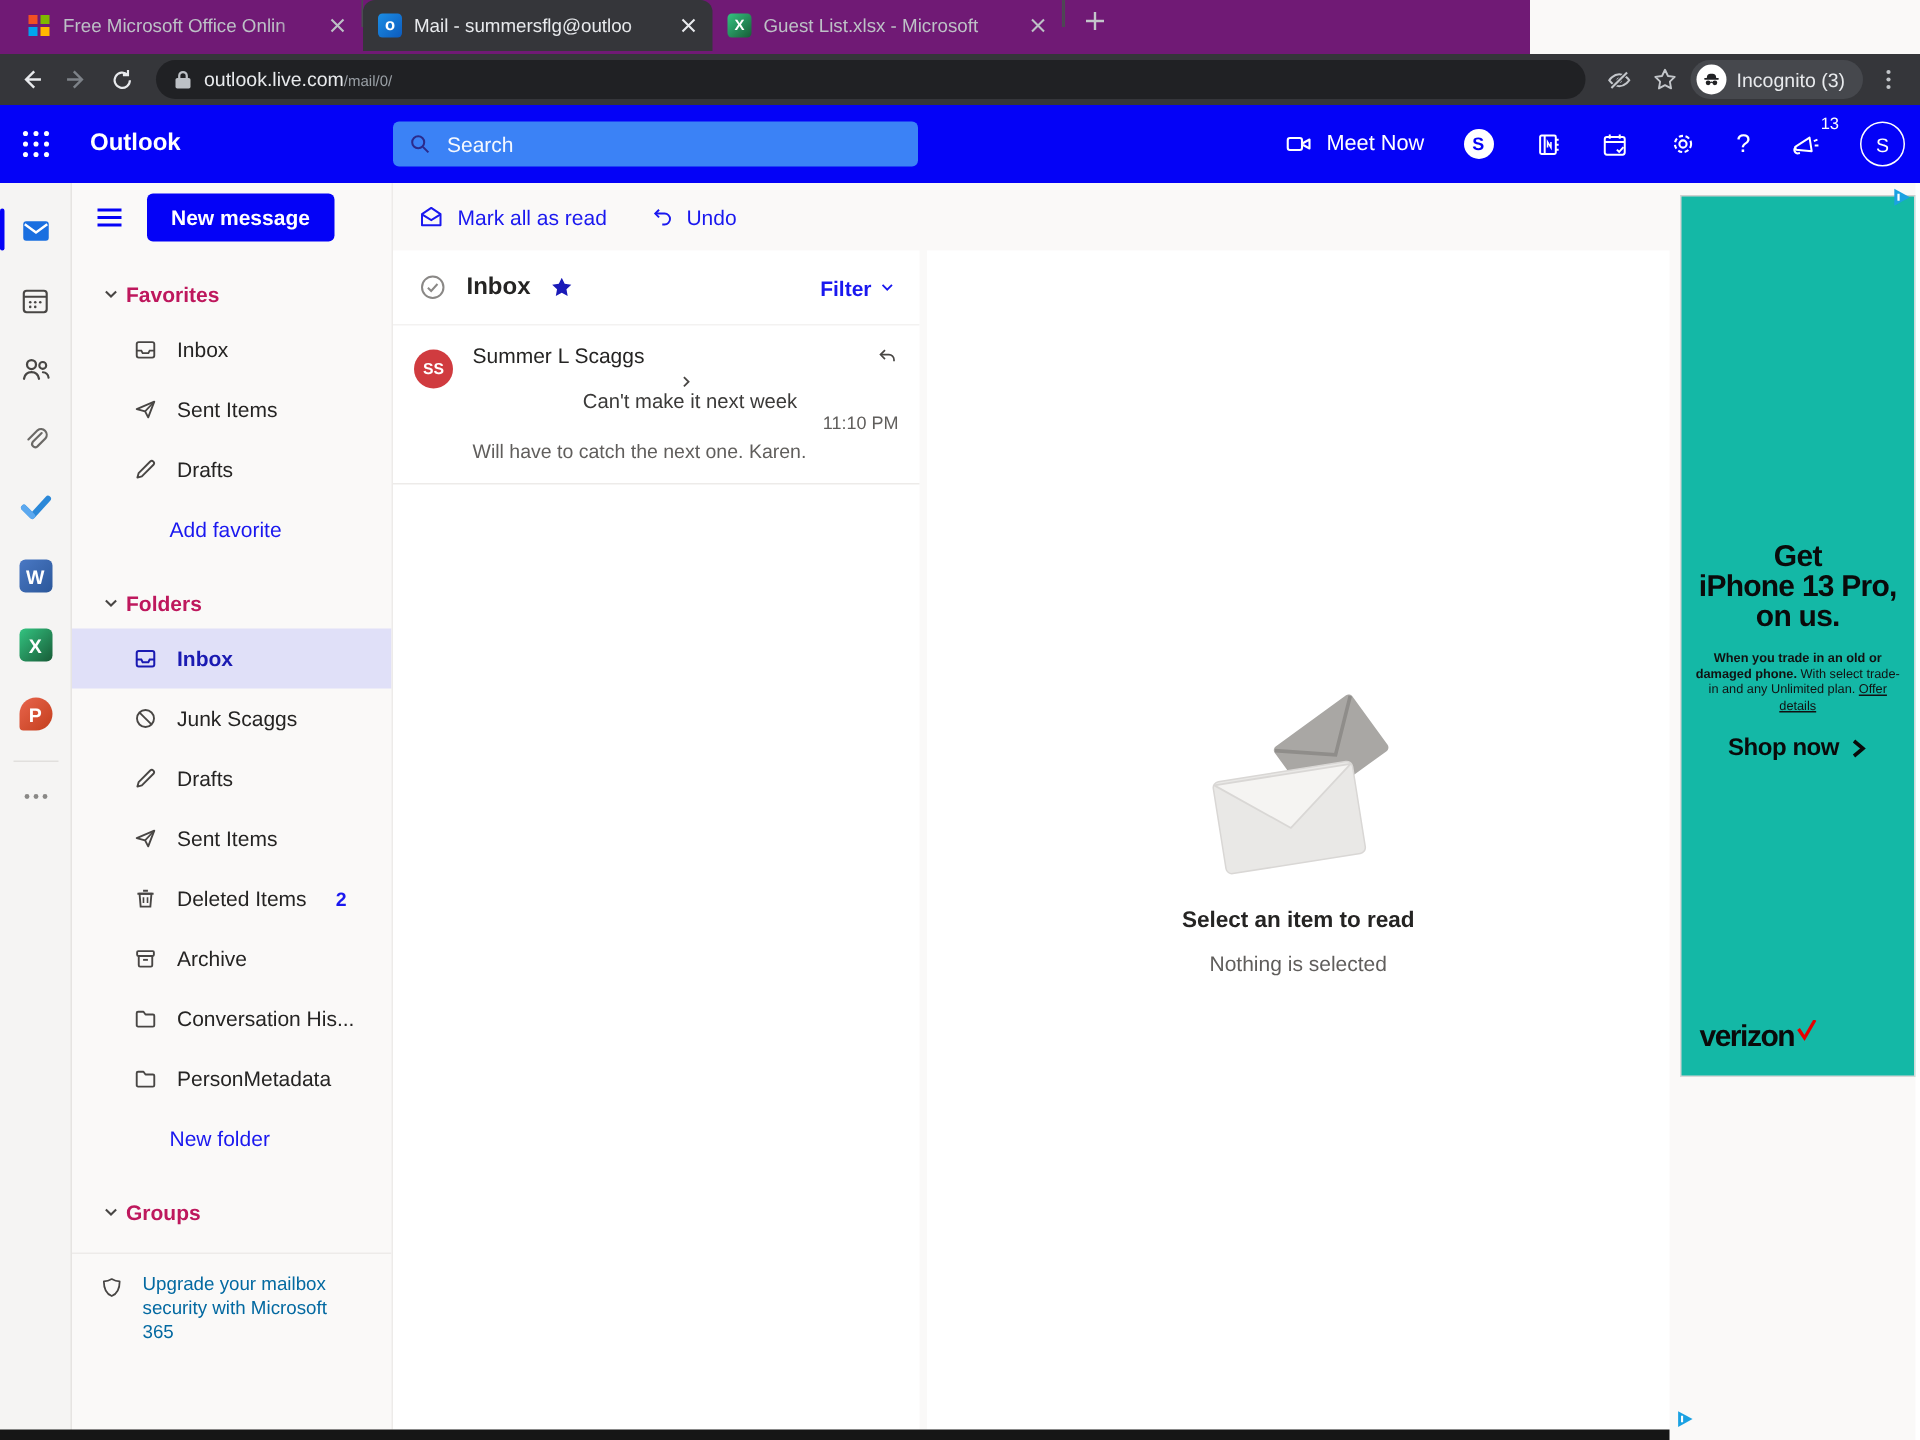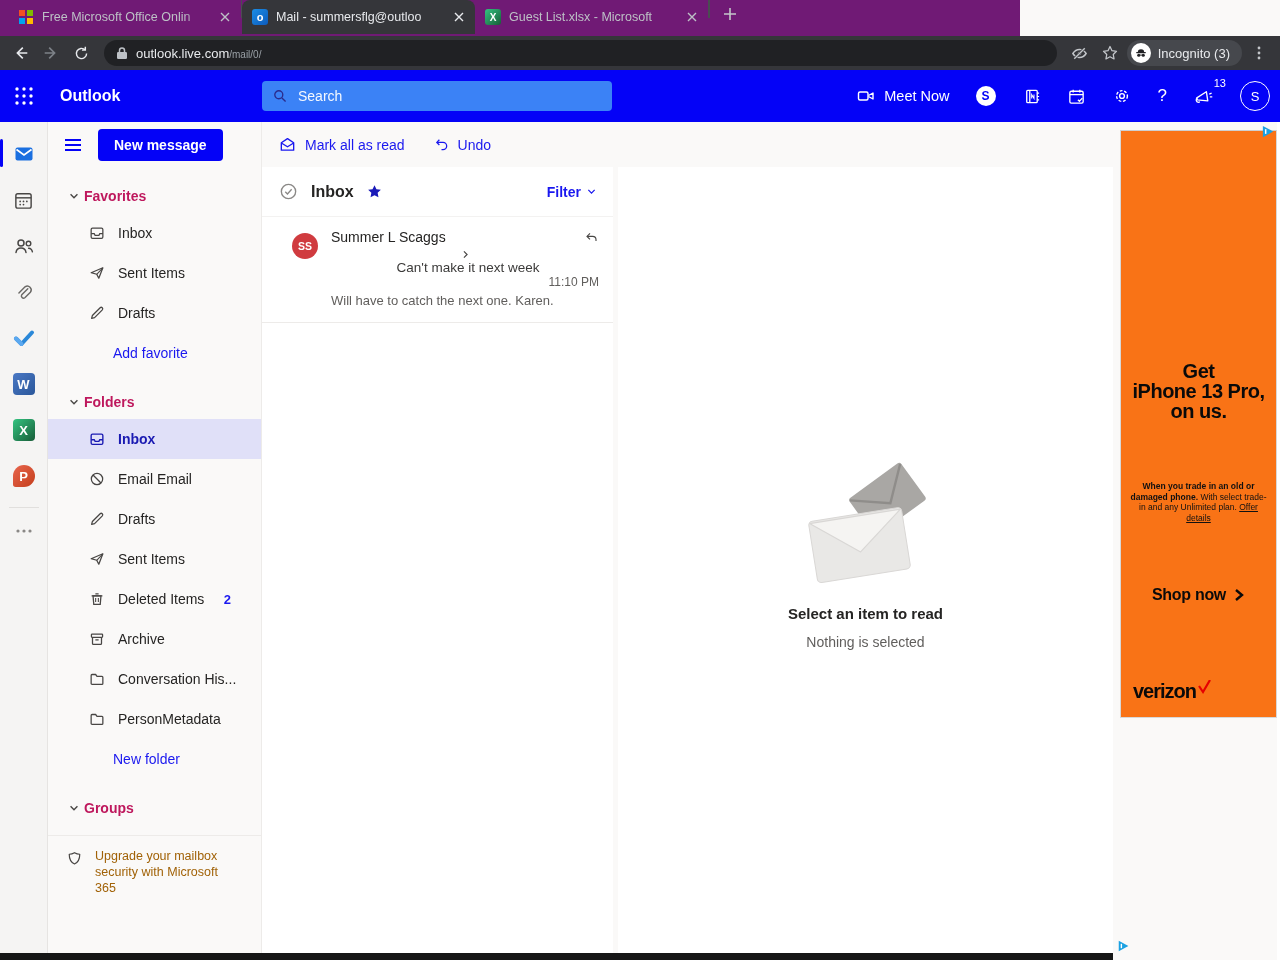--- a/index.html
+++ b/index.html
@@ -52,53 +52,53 @@
   .fpane { position:absolute; left:48px; top:122px; width:214px; bottom:7px; background:#faf9f8; border-right:1px solid #edebe9; overflow:hidden; }
   .fpane-top { height:45px; display:flex; align-items:center; padding-left:14px; gap:14px; }
   .newmsg { height:32px; padding:0 16px; background:#0402f7; color:#fff; border:none; border-radius:4px; font-size:14px; font-weight:bold; font-family:"Liberation Sans",sans-serif; }
   .sect { height:34px; display:flex; align-items:center; gap:4px; padding-left:20px; color:#be185d; font-size:14px; font-weight:bold; margin-top:12px; }
   .frow { height:40px; display:flex; align-items:center; gap:12px; padding-left:40px; color:#252423; font-size:14px; position:relative; }
   .frow .fic { color:#484644; display:flex; }
   .frow.sel { background:#e0e0f8; color:#1a1ab2; font-weight:bold; }
   .frow.sel .fic { color:#1a1ab2; }
   .fcount { margin-left:auto; margin-right:30px; color:#1a18ef; font-size:13px; font-weight:bold; }
   .flink { height:40px; display:flex; align-items:center; padding-left:65px; color:#1a18ef; font-size:14px; }
-  .upgrade { border-top:1px solid #edebe9; margin-top:10px; padding:12px 14px 10px 18px; display:flex; gap:12px; color:#a16207; font-size:12.5px; line-height:1.28; }
+  .upgrade { border-top:1px solid #edebe9; margin-top:10px; padding:12px 14px 10px 18px; display:flex; gap:12px; color:#0369a1; font-size:12.5px; line-height:1.28; }
   .upgrade .fic { color:#484644; flex:none; margin-top:2px; }
   .upgrade .txt { width:140px; }
 
   
   .ltoolbar { position:absolute; left:262px; top:122px; width:851px; height:45px; background:#faf9f8; display:flex; align-items:center; gap:28px; padding-left:16px; }
   .tbtn { display:flex; align-items:center; gap:8px; color:#1a18ef; font-size:14px; }
 
   
   .listpane { position:absolute; left:262px; top:167px; width:351px; bottom:7px; background:#fff; }
   .list-head { height:50px; display:flex; align-items:center; padding:0 16px 0 16px; border-bottom:1px solid #f3f2f1; }
   .list-title { font-size:16px; font-weight:bold; color:#252423; margin-left:12px; }
   .list-star { color:#1a1ab8; font-size:15px; margin-left:12px; }
   .filter { margin-left:auto; color:#1a18ef; font-size:14px; font-weight:bold; display:flex; align-items:center; gap:5px; }
   .msg { display:flex; padding:12px 14px 14px 14px; border-bottom:1px solid #edebe9; gap:13px; }
-  .msg-av { width:26px; height:26px; border-radius:50%; background:#d03b3f; color:#fff; font-size:10.5px; font-weight:bold; display:flex; align-items:center; justify-content:center; flex:none; margin-top:4px;margin-left:16px; }
+  .msg-av { width:26px; height:26px; border-radius:50%; background:#d03b3f; color:#fff; font-size:10.5px; font-weight:bold; display:flex; align-items:center; justify-content:center; flex:none; margin-top:4px; }
   .msg-body { flex:1; min-width:0; }
   .msg-r1 { display:flex; align-items:center; }
   .msg-sender { font-size:14px; color:#252423; }
   .msg-reply { margin-left:auto; color:#484644; }
   .msg-r2 { display:flex; align-items:center; margin-top:4px; color:#3b3a39;flex-direction:column; }
   .msg-subject { font-size:13.5px; margin-left:6px; }
   .msg-time { margin-left:auto; font-size:12px; color:#605e5c; }
   .msg-prev { margin-top:4px; font-size:13px; color:#605e5c; }
 
   
   .readpane { position:absolute; left:618px; top:167px; width:495px; bottom:7px; background:#fff; display:flex; flex-direction:column; align-items:center; }
   .rp-illus { margin-top:295px; }
   .rp-title { font-size:15px; font-weight:bold; color:#252423; margin-top:18px; }
   .rp-sub { font-size:14px; color:#605e5c; margin-top:12px; }
 
   
-  .ad { position:absolute; left:1120px; top:130px; width:157px; height:588px; background:#f97316; border:1px solid #d8d8d8; border-top-color:#cfcfcf; display:flex; flex-direction:column; align-items:center;gap:48px; }
+  .ad { position:absolute; left:1120px; top:130px; width:157px; height:588px; background:#14b8a6; border:1px solid #d8d8d8; border-top-color:#cfcfcf; display:flex; flex-direction:column; align-items:center; }
   .ad-head { margin-top:230px; text-align:center; font-weight:bold; font-size:20px; line-height:1.0; color:#0a0a0a; letter-spacing:-0.5px; }
   .ad-small { margin-top:12px; text-align:center; font-size:8.5px; color:#111; width:140px; line-height:1.25; }
   .ad-small .b { font-weight:bold; }
   .ad-small .u { text-decoration:underline; }
   .ad-cta { margin-top:14px; font-size:16px; font-weight:bold; color:#0a0a0a; display:flex; align-items:center; gap:8px; letter-spacing:-0.3px; }
   .ad-brand { position:absolute; left:12px; bottom:14px; font-size:20px; font-weight:bold; color:#0a0a0a; letter-spacing:-1px; display:flex; align-items:flex-start; }
   .adchoice-top { position:absolute; left:1261px; top:124px; }
   .adchoice-bottom { position:absolute; left:1117px; top:939px; }
   .right-strip { position:absolute; left:1277px; top:122px; width:3px; bottom:0; background:#fff; }
   .bottom-strip { position:absolute; left:0; bottom:0; width:1113px; height:7px; background:#161616; }
@@ -426,21 +426,21 @@
         </span>
       <span>Inbox</span>
     </div>
     <div class="frow">
       <span class="fic">
           <svg width="18" height="18" viewBox="0 0 20 20">
             <circle cx="10" cy="10" r="6.3" stroke="currentColor" stroke-width="1.4" fill="none"></circle>
             <path d="M5.6 5.6l8.8 8.8" stroke="currentColor" stroke-width="1.4"></path>
           </svg>
         </span>
-      <span>Email Email</span>
+      <span>Junk Scaggs</span>
     </div>
     <div class="frow">
       <span class="fic">
           <svg width="18" height="18" viewBox="0 0 20 20">
             <path d="M4 16l.9-3.3 8.6-8.6a1.7 1.7 0 0 1 2.4 2.4l-8.6 8.6L4 16z" stroke="currentColor" stroke-width="1.4" fill="none" stroke-linejoin="round"></path>
           </svg>
         </span>
       <span>Drafts</span>
     </div>
     <div class="frow">

